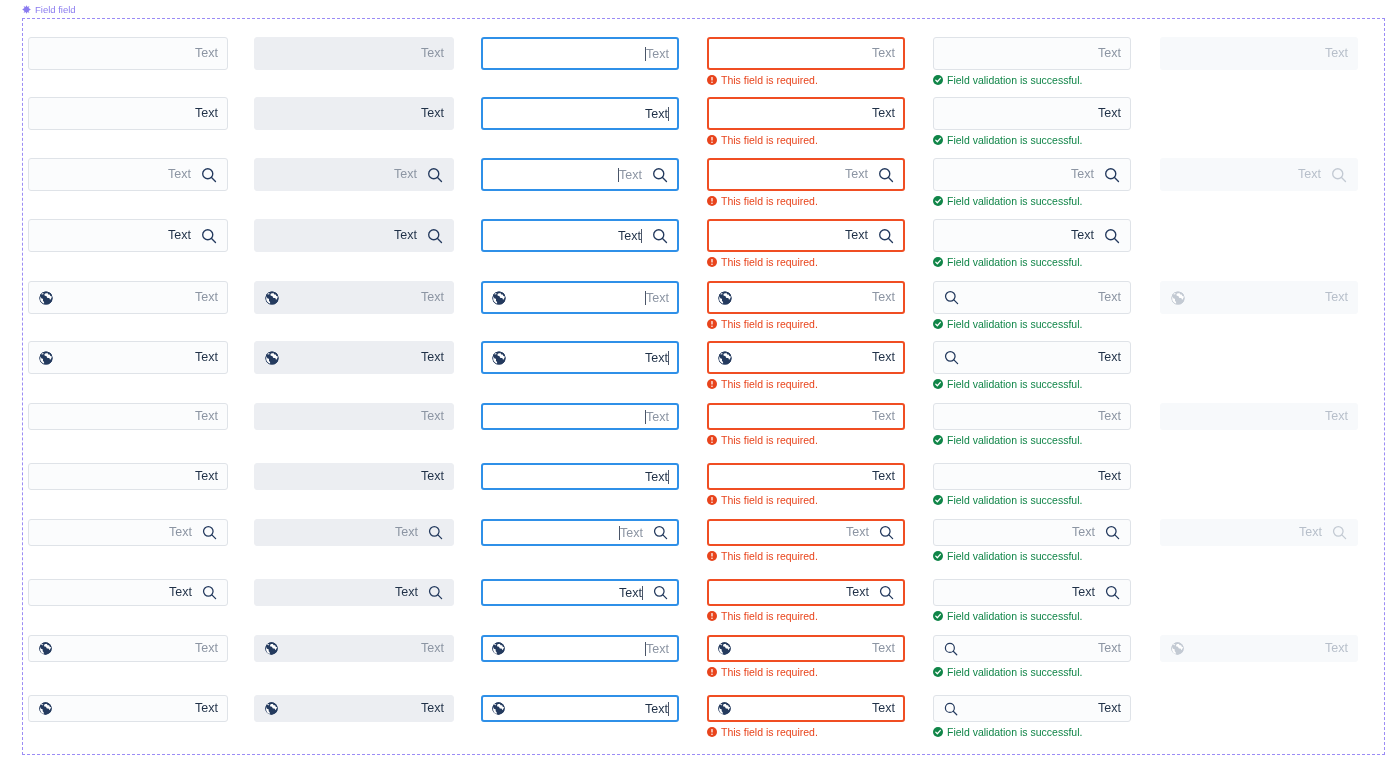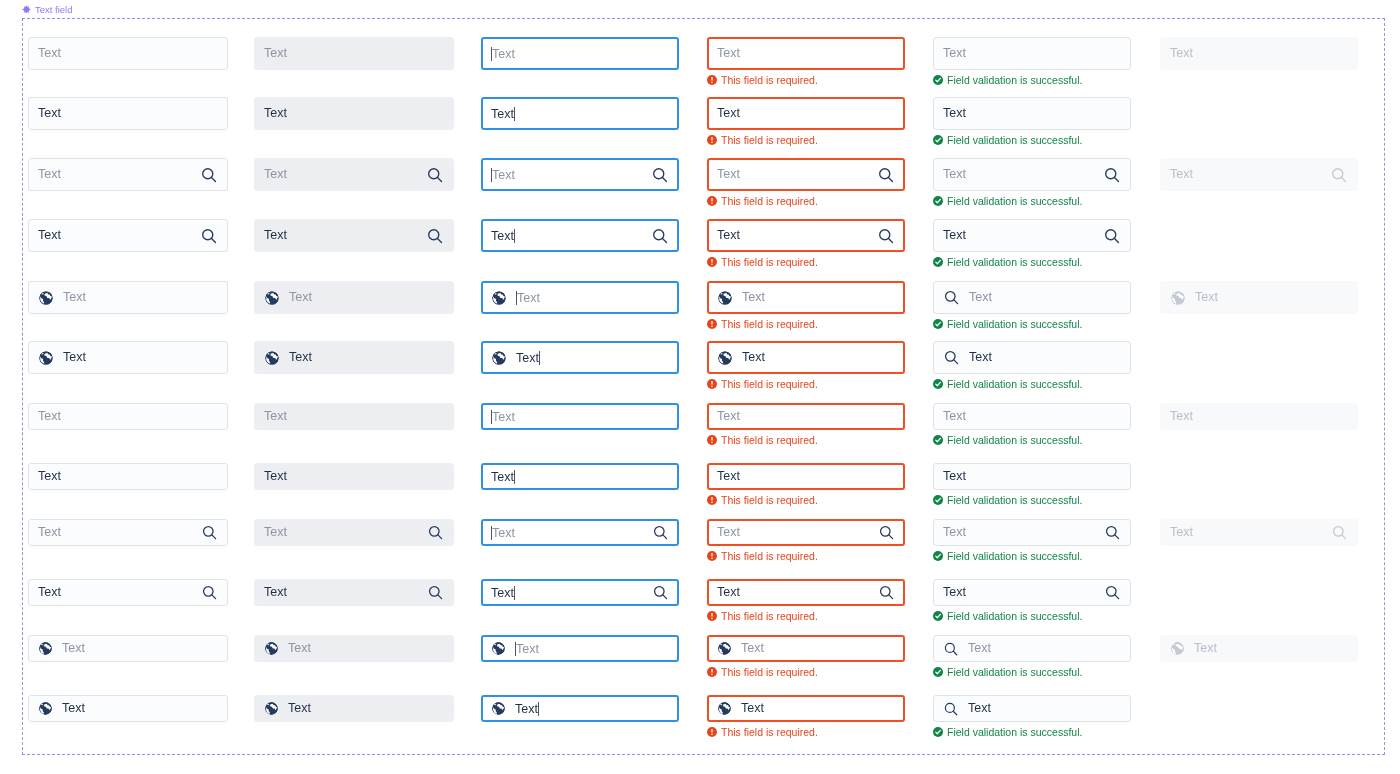--- a/index.html
+++ b/index.html
@@ -28,21 +28,21 @@
   #frame-label .diamond-icon {
     width: 9px; height: 9px;
     display: inline-block;
     position: relative; top: 0px;
   }
 
   
   #grid {
     position: absolute;
     left: 0; top: 0;
-    width: 1400px; height: 572px;
+    width: 1400px; height: 572px; text-align: right;
   }
   .cell { position: absolute; }
 
   
   .field {
     position: relative;
     display: flex;
     align-items: center;
     width: 100%;
     border-radius: 3px;
@@ -116,21 +116,21 @@
 </head>
 <body>
 
 <div id="frame"></div>
 <div id="frame-label">
   <span class="diamond-icon">
     <svg viewBox="0 0 10 10" width="9" height="9" fill="#8b7cf0">
       <path d="M5 0.2 L6.1 2.3 L8.2 1.2 L7.3 3.4 L9.8 5 L7.3 6.6 L8.2 8.8 L6.1 7.7 L5 9.8 L3.9 7.7 L1.8 8.8 L2.7 6.6 L0.2 5 L2.7 3.4 L1.8 1.2 L3.9 2.3 Z"></path>
     </svg>
   </span>
-  <span>Text field</span>
+  <span>Field field</span>
 </div>
 
 <div id="grid">
     <div class="cell" style="left: 28px; top: 37px; width: 200px;">
       <div class="field lg st-default">
         <span class="ftext">Text</span>
       </div>
     </div>
     <div class="cell" style="left: 254px; top: 37px; width: 200px;">
       <div class="field lg st-hover">

